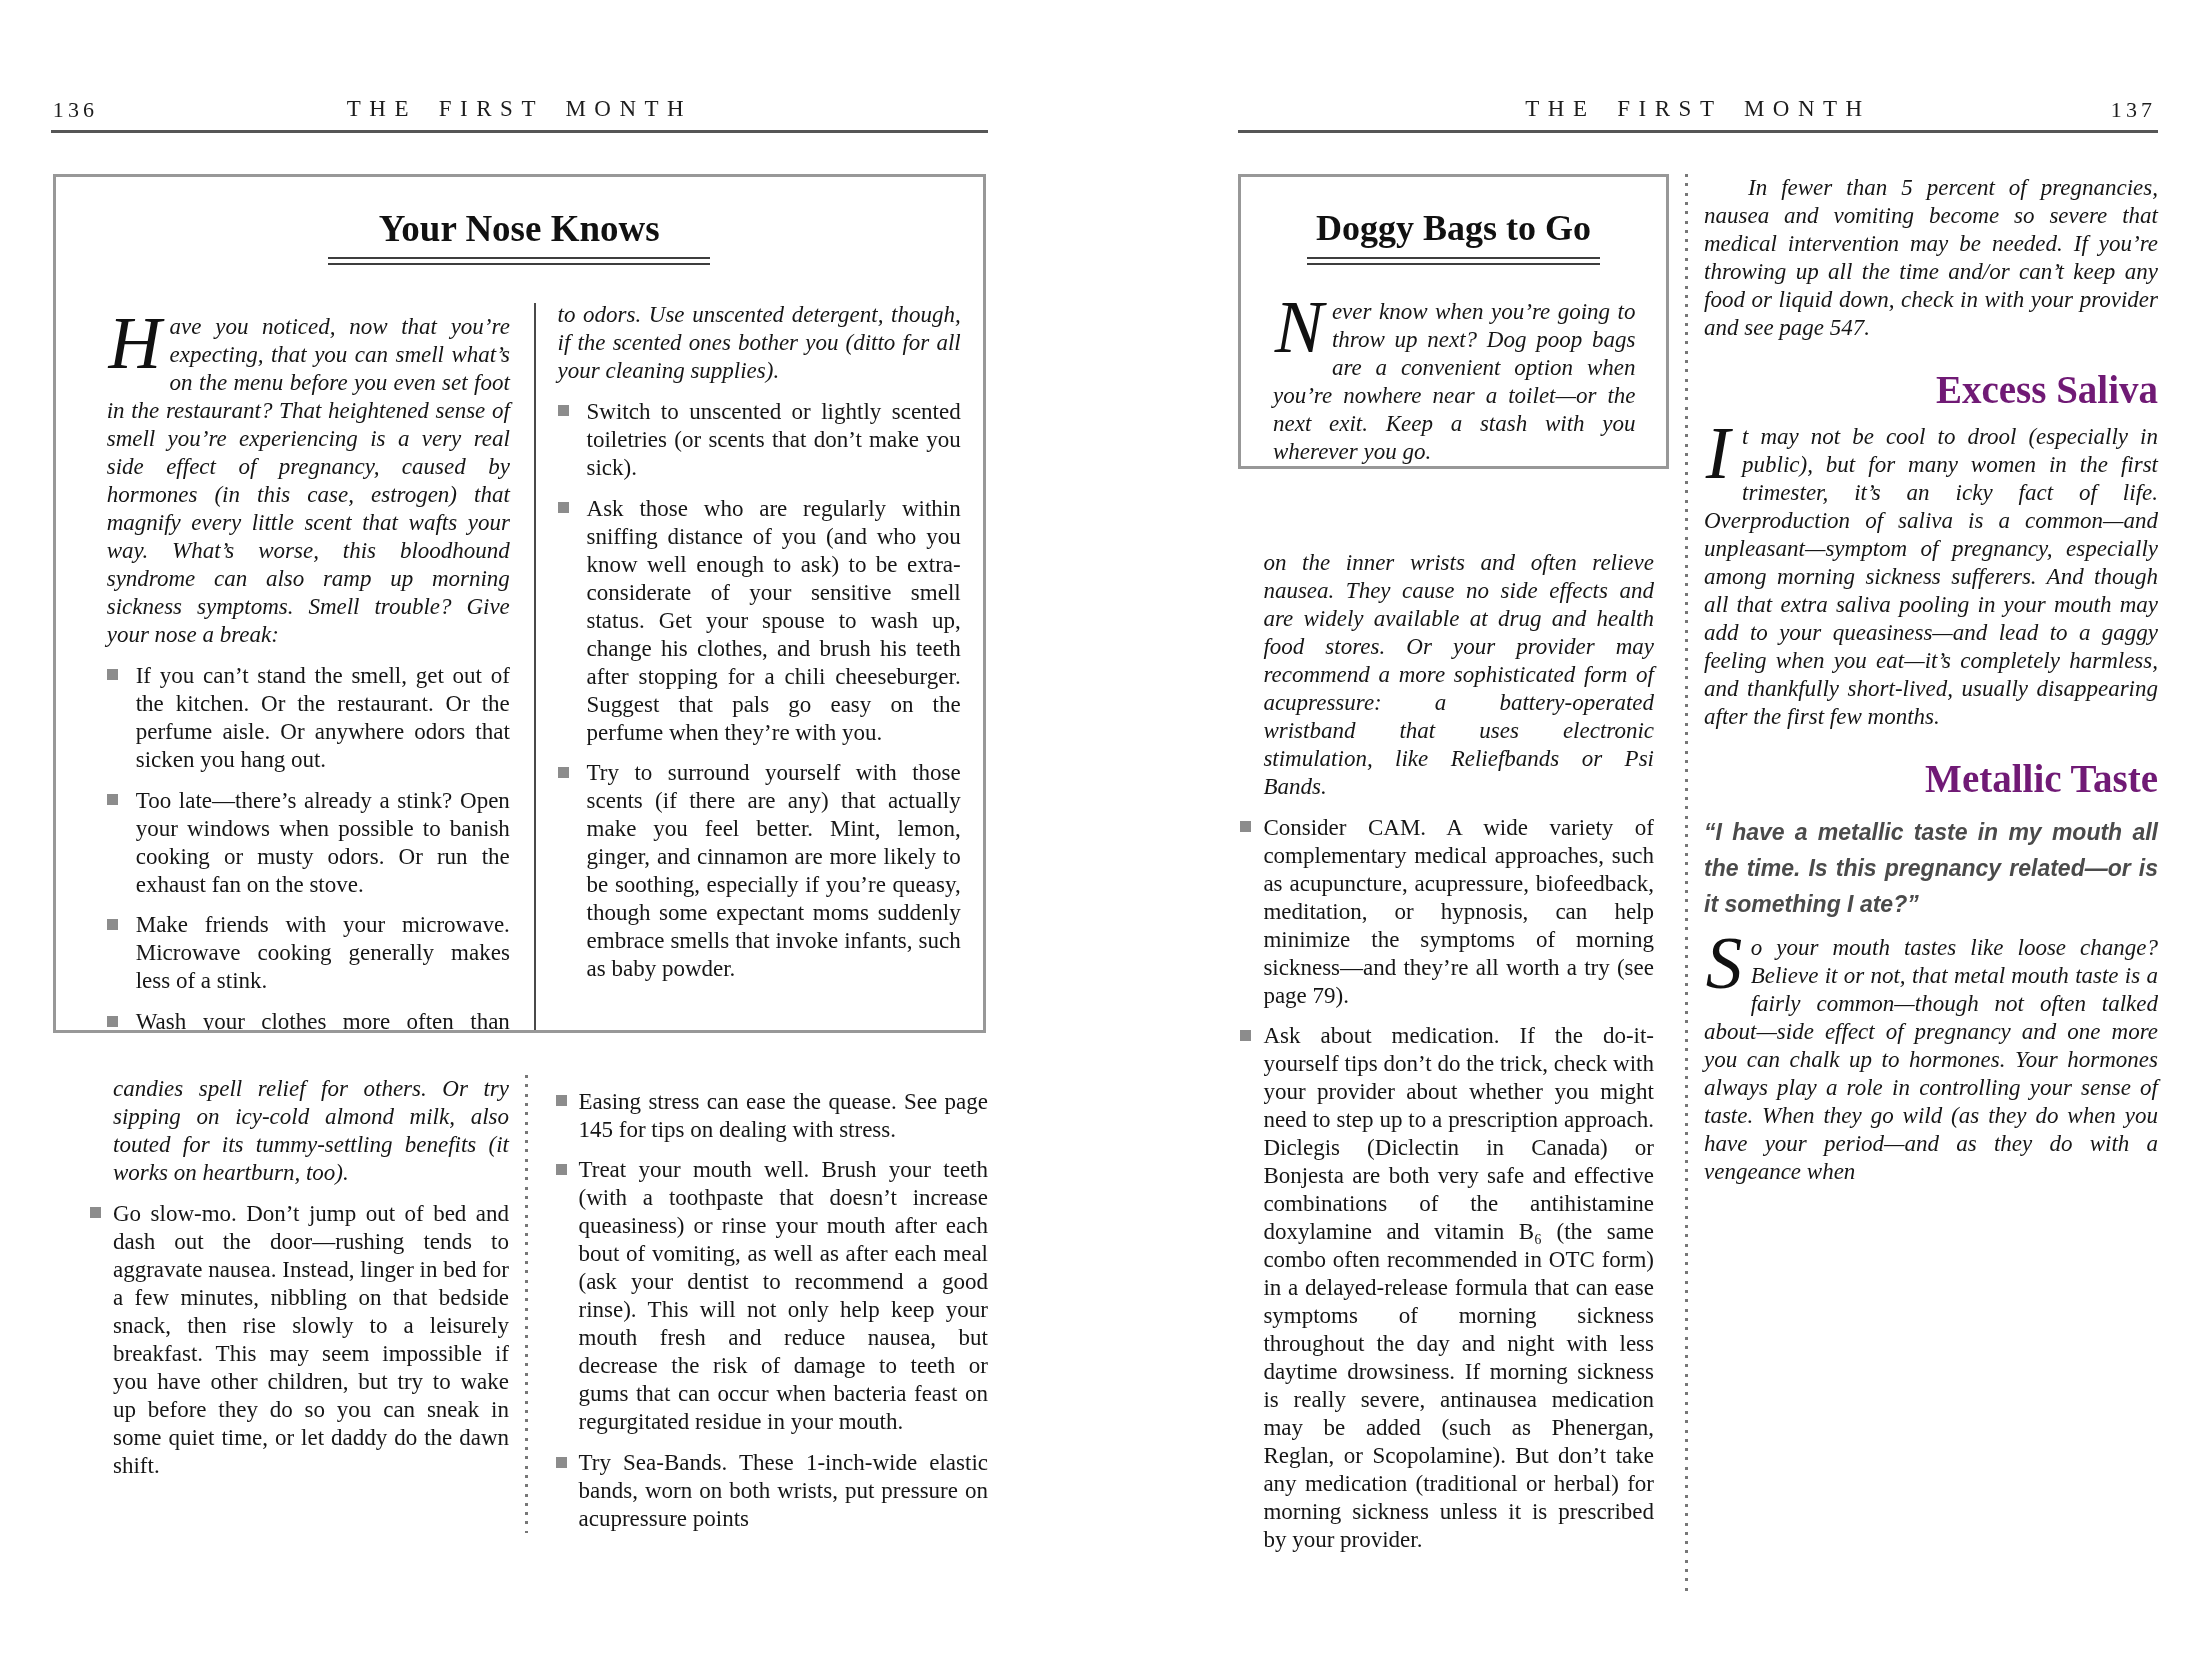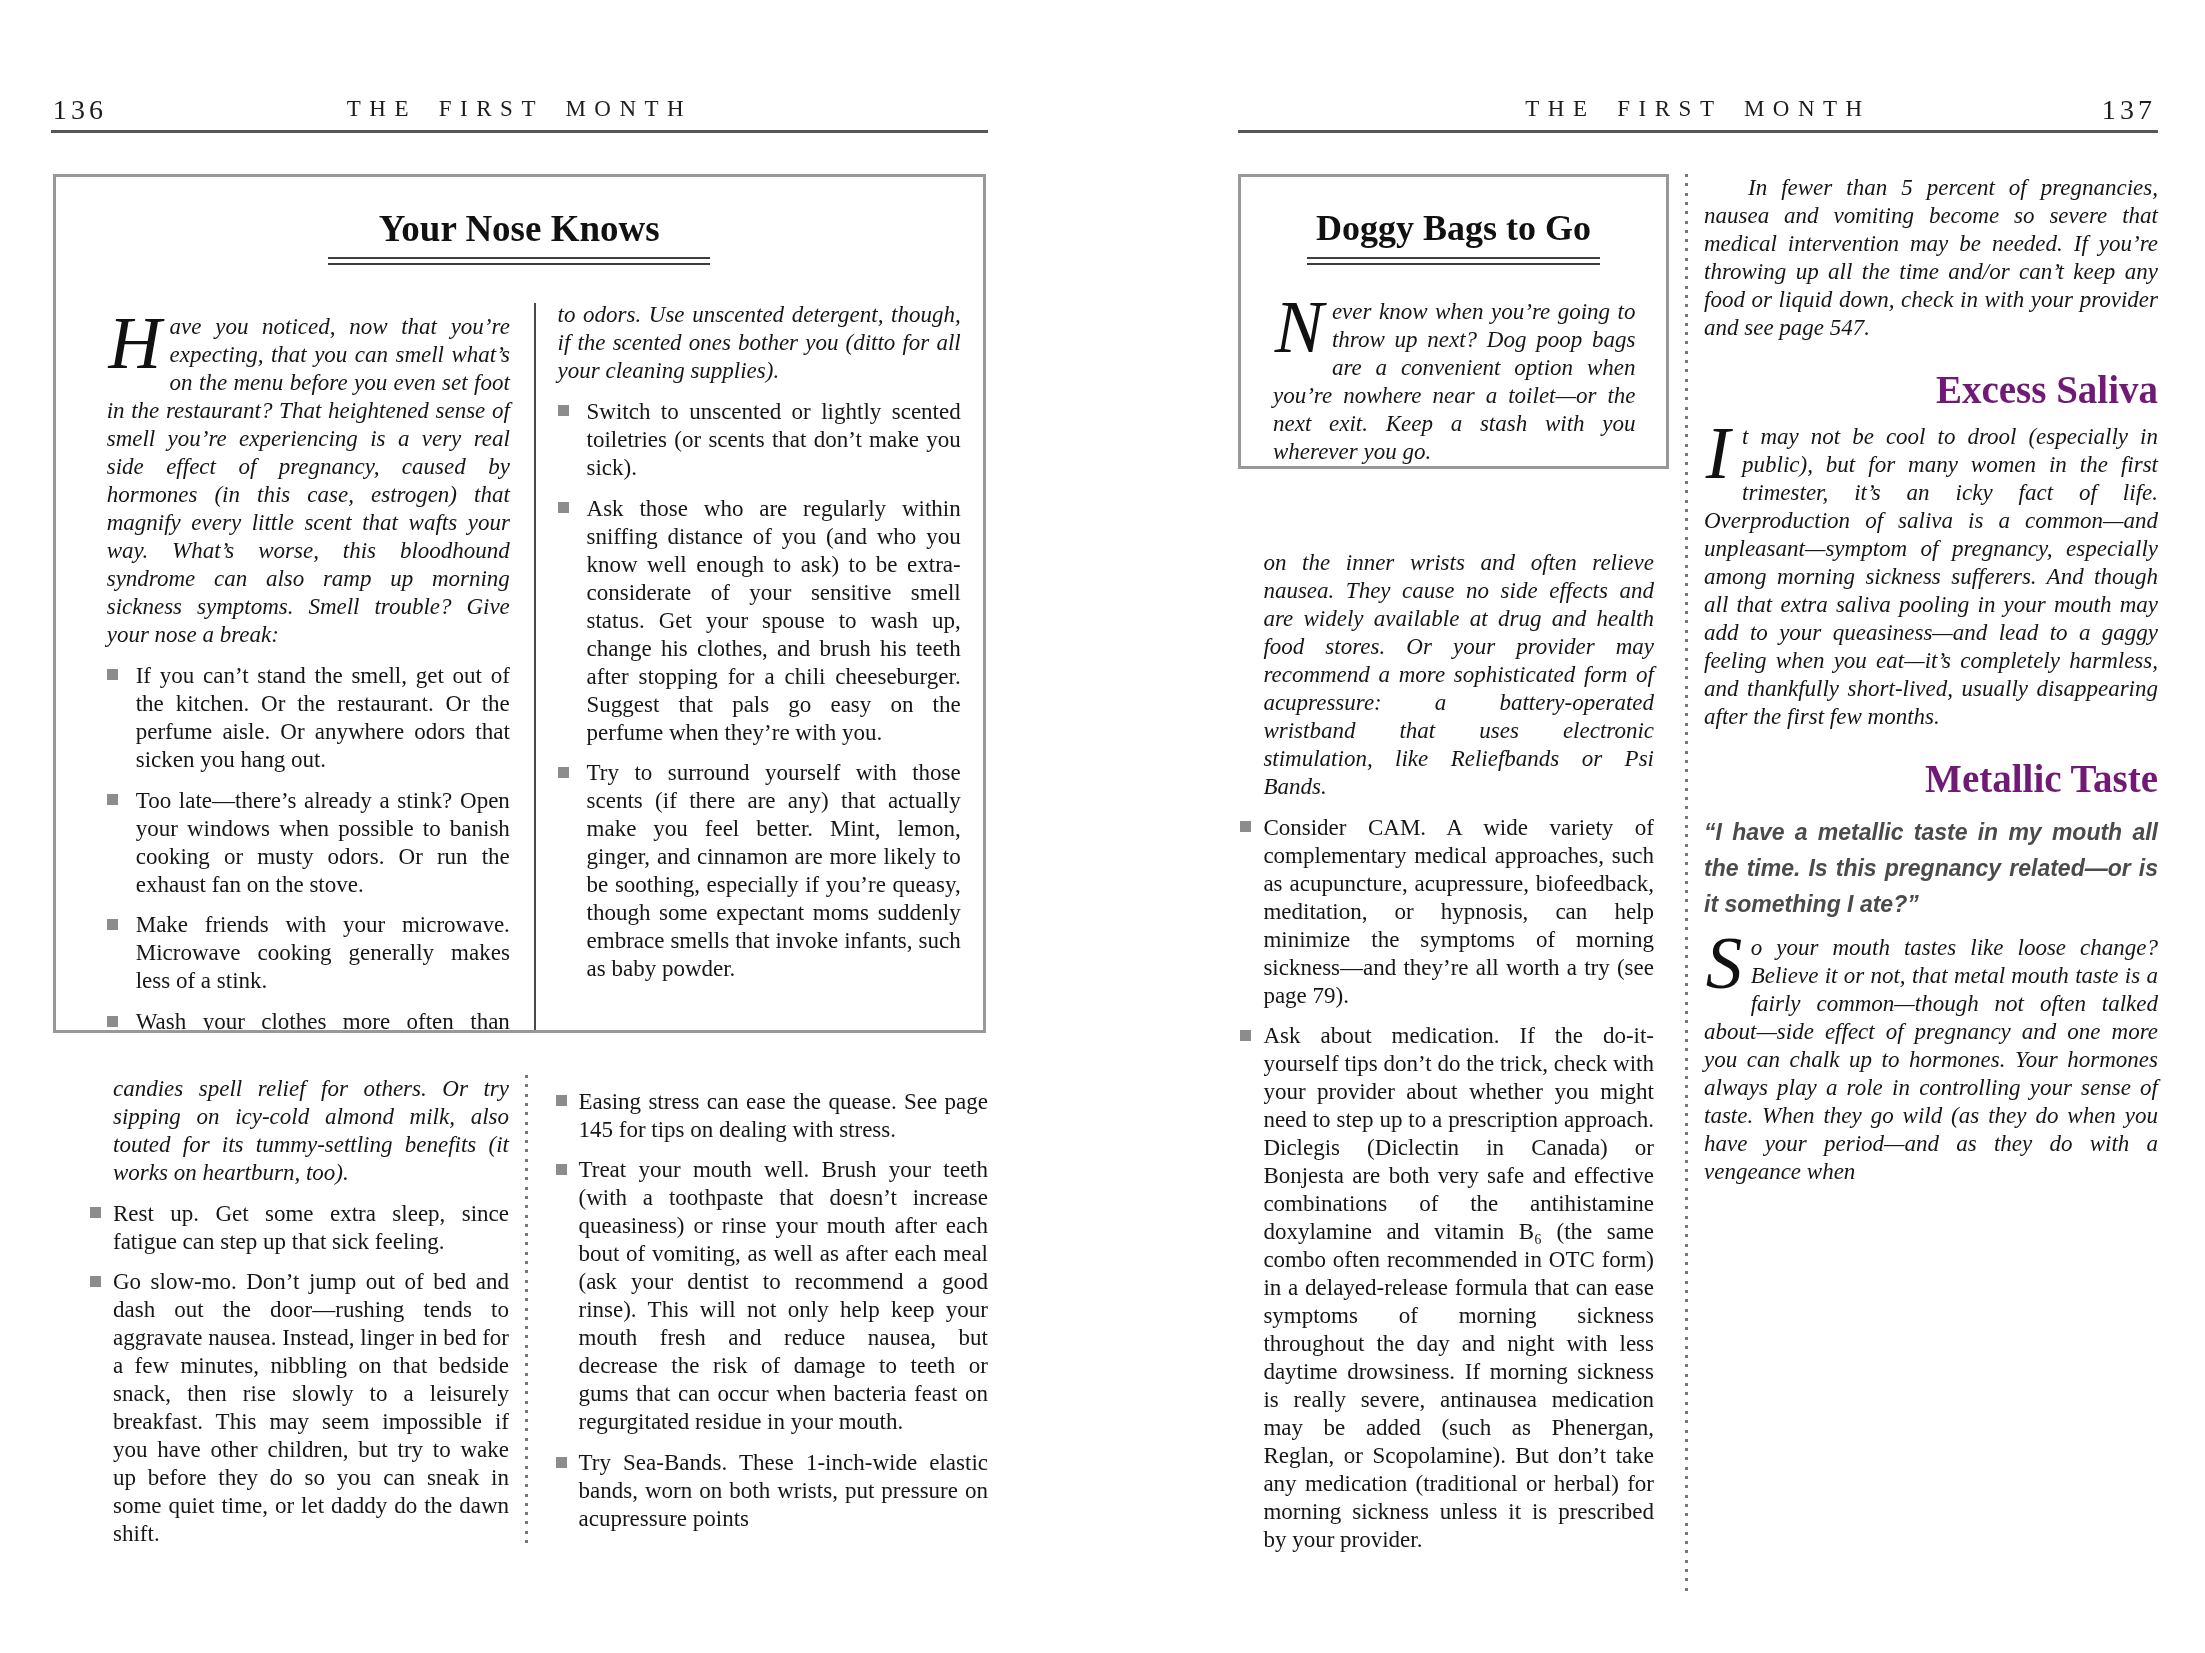--- a/index.html
+++ b/index.html
@@ -9,21 +9,21 @@
     overflow:hidden;
   }
   .page{position:absolute;top:0;height:1654px;font-size:23px;line-height:28px;}
   #pageL{left:51px;width:937px;}
   #pageR{left:1238px;width:920px;}
 
   
   .phead{position:absolute;top:95px;left:0;right:0;height:32px;}
   .ptitle{position:absolute;left:0;right:0;text-align:center;font-size:23px;
     letter-spacing:8.5px;word-spacing:7.6px;color:#1d1d1d;}
-  .pnum{position:absolute;top:0.8px;font-size:28px;letter-spacing:4.2px;color:#1d1d1d;}
+  .pnum{position:absolute;top:0.8px;font-size:22px;letter-spacing:4.2px;color:#1d1d1d;}
   .pnum.left{left:1.7px;}
   .pnum.right{right:1.7px;}
   .hrule{position:absolute;top:130px;left:0;right:0;height:2.5px;background:#565656;}
 
   
   .featurebox{border:3.4px solid #989898;box-sizing:border-box;background:#fff;overflow:hidden;}
   .boxtitle{margin:30.5px 0 0;text-align:center;font-size:37px;line-height:41px;font-weight:bold;color:#111;}
   .dbl{margin:8.5px auto 0;height:4.2px;border-top:2.1px solid #3d3d3d;border-bottom:2.1px solid #3d3d3d;}
   .w450{width:382px;}
   .w345{width:293px;}
@@ -104,21 +104,20 @@
             <li>Try to surround yourself with those scents (if there are any) that actually make you feel better. Mint, lemon, ginger, and cinnamon are more likely to be soothing, especially if you’re queasy, though some expectant moms suddenly embrace smells that invoke infants, such as baby powder.</li>
           </ul>
         </div>
       </div>
     </div>
 
     <div class="lower">
       <div class="lcol1">
         <p class="cont">candies spell relief for others. Or try sipping on icy-cold almond milk, also touted for its tummy-settling benefits (it works on heartburn, too).</p>
         <ul class="blist hang">
-          <li>Rest up. Get some extra sleep, since fatigue can step up that sick feeling.</li>
           <li>Go slow-mo. Don’t jump out of bed and dash out the door—rushing tends to aggravate nausea. Instead, linger in bed for a few minutes, nibbling on that bedside snack, then rise slowly to a leisurely breakfast. This may seem impossible if you have other children, but try to wake up before they do so you can sneak in some quiet time, or let daddy do the dawn shift.</li>
         </ul>
       </div>
       <div class="vdot"></div>
       <div class="lcol2">
         <ul class="blist hang">
           <li>Easing stress can ease the quease. See page 145 for tips on dealing with stress.</li>
           <li>Treat your mouth well. Brush your teeth (with a toothpaste that doesn’t increase queasiness) or rinse your mouth after each bout of vomiting, as well as after each meal (ask your dentist to recommend a good rinse). This will not only help keep your mouth fresh and reduce nausea, but decrease the risk of damage to teeth or gums that can occur when bacteria feast on regurgitated residue in your mouth.</li>
           <li>Try Sea-Bands. These 1-inch-wide elastic bands, worn on both wrists, put pressure on acupressure points</li>
         </ul>

